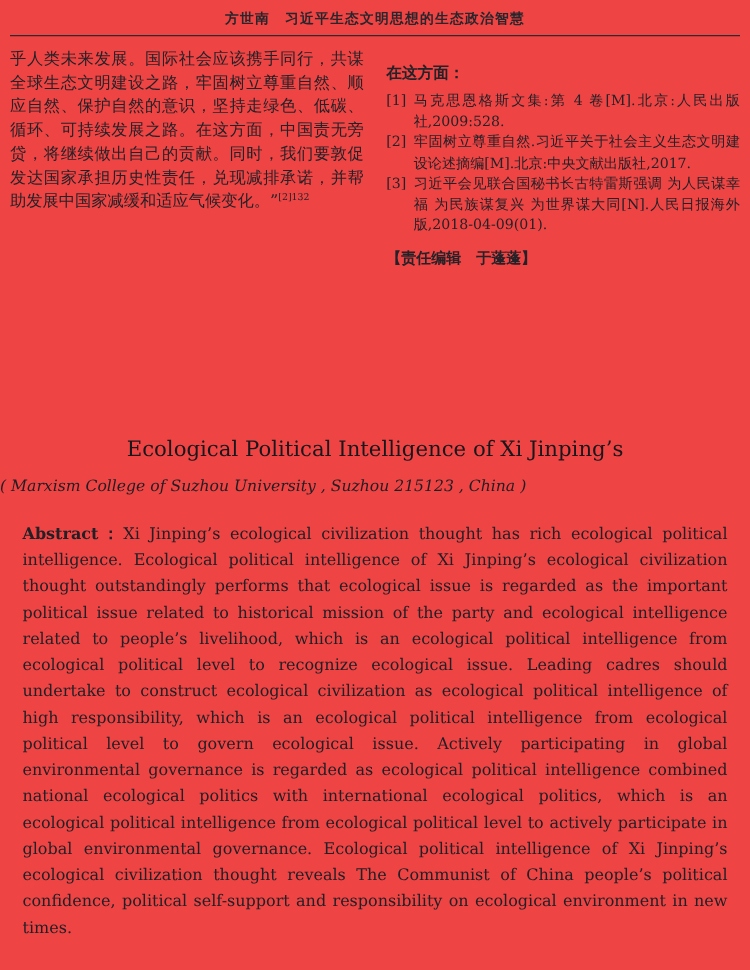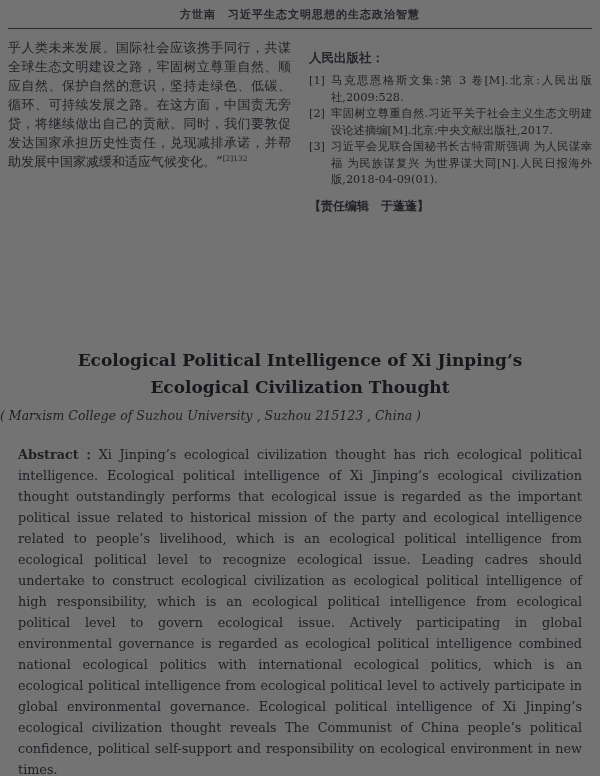--- a/index.html
+++ b/index.html
@@ -1,20 +1,20 @@
 <!DOCTYPE html>
 <html><head>
 <meta charset="utf-8">
 <style>
   html,body{margin:0;padding:0;background:#e9e9e9;}
   .page{
     position:relative;
     width:600px;height:776px;
     margin:0 auto;
-    background:#737373;
+    background:#ef4444;
     color:#1e1e24;
     font-family:"DejaVu Serif","Liberation Serif",serif;
     overflow:hidden;
     box-sizing:border-box;
   }
   
   .running-head{
     padding-top:7px;
     text-align:center;
     font-size:11px;
@@ -63,21 +63,21 @@
     margin-top:8px;
     text-align:left;
     font-weight:bold;
     font-size:12px;
     padding-right:2px;
   }
   
   .en-title{
     margin-top:30px;
     text-align:center;
-    font-weight:bold;
+    font-weight:normal;
     font-size:17px;
     line-height:27px;
     color:#17171c;
   }
   .en-author{
     margin-top:17px;
     text-align:center;
     font-weight:bold;
     font-size:13px;
   }
@@ -106,45 +106,44 @@
   <hr class="head-rule">
 
   <div class="columns">
 
     <div class="col">
       <p><span>乎人类未来发展。国际社会应该携手同行，共谋全球生态文明建设之路，牢固树立尊重自然、顺应自然、保护自然的意识，坚持走绿色、低碳、循环、可持续发展之路。在这方面，中国责无旁贷，将继续做出自己的贡献。同时，我们要敦促发达国家承担历史性责任，兑现减排承诺，并帮助发展中国家减缓和适应气候变化。”</span><sup class="cite">[2]132</sup></p>
     </div>
 
     <div class="col">
 
-      <div class="refs-heading">人民出版社：</div>
+      <div class="refs-heading">在这方面：</div>
 
       <div>
         <div class="ref-item">
           <span class="ref-no">[1]</span>
-          <span class="ref-text">马克思恩格斯文集:第 3 卷[M].北京:人民出版社,2009:528.</span>
+          <span class="ref-text">马克思恩格斯文集:第 4 卷[M].北京:人民出版社,2009:528.</span>
         </div>
         <div class="ref-item">
           <span class="ref-no">[2]</span>
           <span class="ref-text">牢固树立尊重自然.习近平关于社会主义生态文明建设论述摘编[M].北京:中央文献出版社,2017.</span>
         </div>
         <div class="ref-item">
           <span class="ref-no">[3]</span>
           <span class="ref-text">习近平会见联合国秘书长古特雷斯强调 为人民谋幸福 为民族谋复兴 为世界谋大同[N].人民日报海外版,2018-04-09(01).</span>
         </div>
       </div>
 
       <div class="editor-note">【责任编辑　于蓬蓬】</div>
     </div>
 
   </div>
 
   <div class="en-title">
     <div>Ecological Political Intelligence of Xi Jinping’s</div>
-    <div>Ecological Civilization Thought</div>
   </div>
 
 
   <div class="en-affiliation">( Marxism College of Suzhou University , Suzhou 215123 , China )</div>
 
   <div class="abstract"><span class="label">Abstract：</span><span>Xi Jinping’s ecological civilization thought has rich ecological political intelligence. Ecological political intelligence of Xi Jinping’s ecological civilization thought outstandingly performs that ecological issue is regarded as the important political issue related to historical mission of the party and ecological intelligence related to people’s livelihood, which is an ecological political intelligence from ecological political level to recognize ecological issue. Leading cadres should undertake to construct ecological civilization as ecological political intelligence of high responsibility, which is an ecological political intelligence from ecological political level to govern ecological issue. Actively participating in global environmental governance is regarded as ecological political intelligence combined national ecological politics with international ecological politics, which is an ecological political intelligence from ecological political level to actively participate in global environmental governance. Ecological political intelligence of Xi Jinping’s ecological civilization thought reveals The Communist of China people’s political confidence, political self-support and responsibility on ecological environment in new times.</span></div>
 
 </div>
 
 </body></html>

